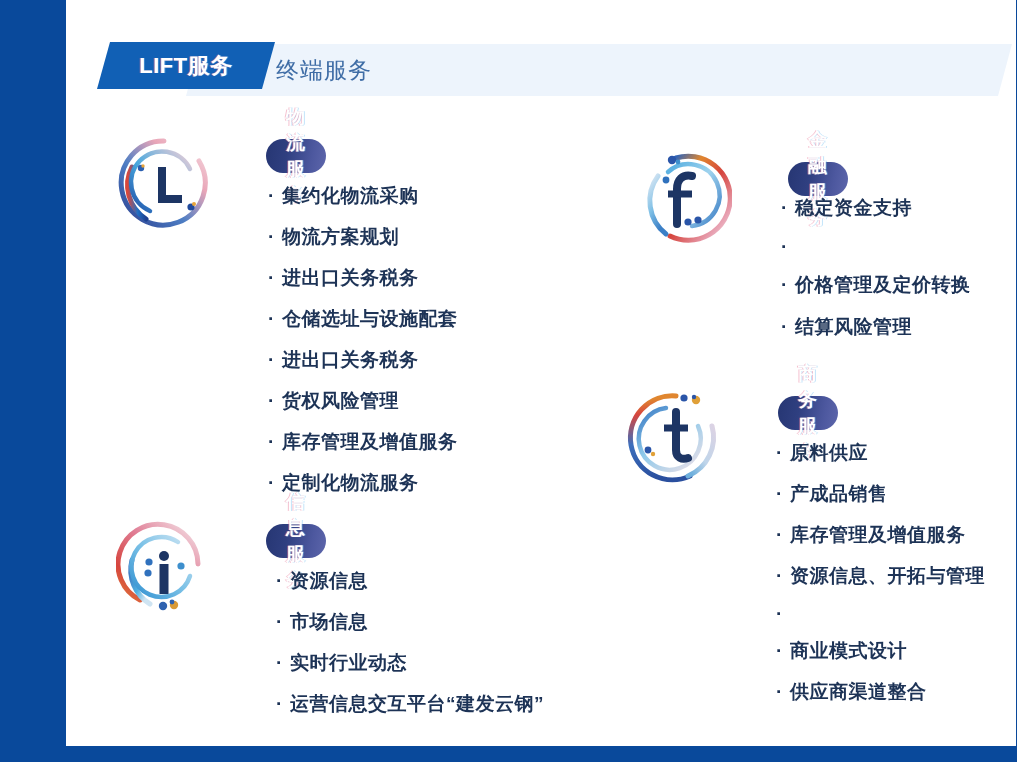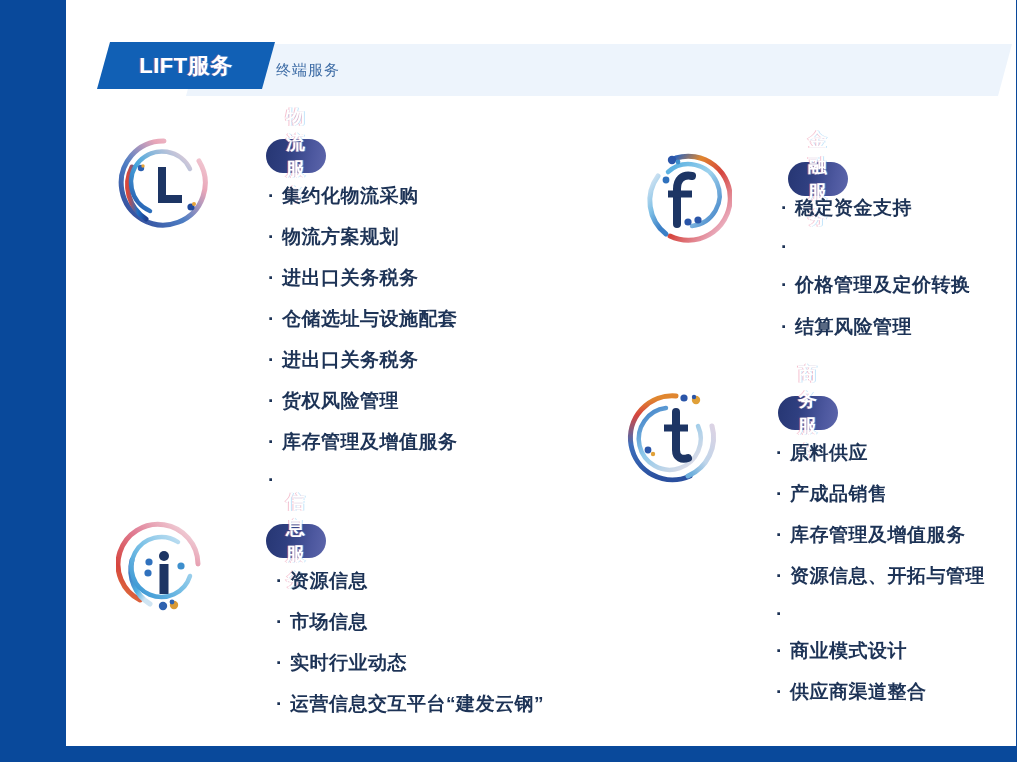--- a/index.html
+++ b/index.html
@@ -39,21 +39,21 @@
   }
   .hdr-banner span{
     position:absolute;left:0;top:0;width:178px;height:47px;
     display:flex;align-items:center;justify-content:center;
     color:#ffffff;font-size:22px;font-weight:bold;letter-spacing:0.5px;
     text-shadow:-1px 0 0 rgba(231,120,150,.55), 1px 0 0 rgba(120,190,240,.45);
   }
   .hdr-sub{
     position:absolute;left:210px;top:44px;height:52px;
     display:flex;align-items:center;
-    color:#3f6da6;font-size:15px;font-weight:normal;letter-spacing:1px;
+    color:#3f6da6;font-size:23px;font-weight:normal;letter-spacing:1px;
   }
 
   
   .section{position:absolute;}
 
   .icon{
     position:absolute;left:0;top:0;width:96px;height:96px;
   }
   .icon svg{display:block;width:96px;height:96px;}
 
@@ -180,20 +180,21 @@
         <li>
             <span class="dot">·</span>
             <span>货权风险管理</span>
           </li>
         <li>
             <span class="dot">·</span>
             <span>库存管理及增值服务</span>
           </li>
         <li>
             <span class="dot">·</span>
+            <span>定制化物流服务</span>
           </li>
       </ul>
     </div>
 
     <div class="section" id="sec-info">
       <div class="icon">
         <svg viewBox="0 0 96 96" xmlns="http://www.w3.org/2000/svg">
           <defs>
             <linearGradient id="iOuter" x1="0" y1="1" x2="0.9" y2="0">
               <stop offset="0%" stop-color="#e07a3a"></stop>

